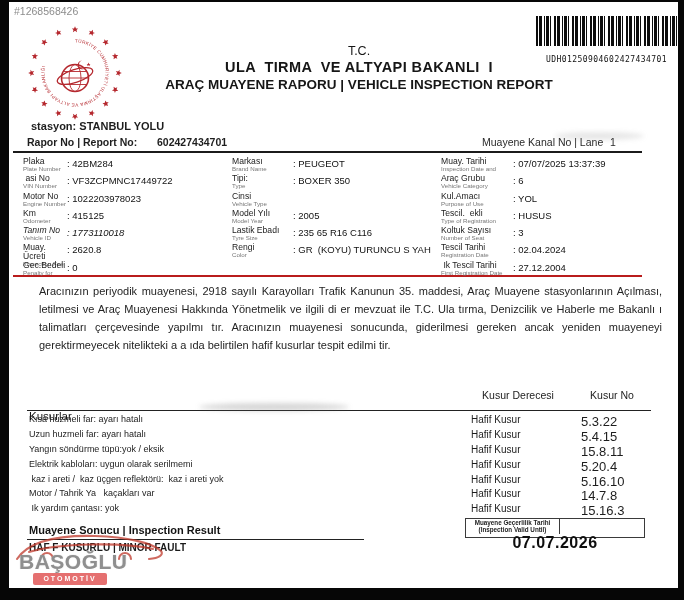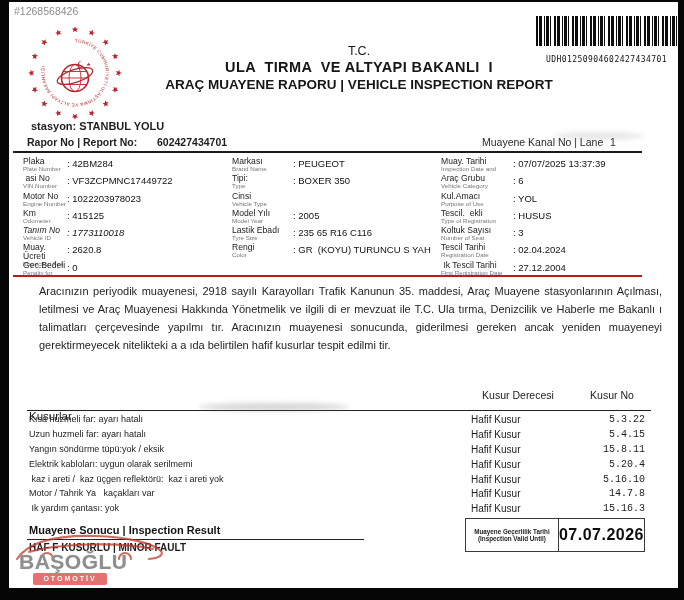--- a/index.html
+++ b/index.html
@@ -52,29 +52,29 @@
           text-align:justify;color:#242424;}
 
   .kusur-title{left:20px;top:384px;font-size:11.5px;color:#161616;margin-top:24px;}
   .kusur-head-deg{left:456px;top:387px;width:106px;text-align:center;font-size:10.5px;color:#222;}
   .kusur-head-no{left:571px;top:387px;width:64px;text-align:center;font-size:10.5px;color:#222;}
   .kusur-line{left:18px;top:408px;width:624px;border-top:1.5px solid #222;}
   .defects{left:18px;top:412px;width:630px;}
   .drow{position:relative;height:14.9px;}
   .dname{position:absolute;left:2px;top:0;font-size:9px;color:#1d1d1d;white-space:pre-wrap;}
   .ddeg{position:absolute;left:444px;top:0;font-size:10px;color:#1d1d1d;}
-  .dno{position:absolute;left:554px;top:0;width:64px;text-align:right;font-size:10px;color:#1d1d1d;font-family:Liberation Mono, monospace;}
+  .dno{position:absolute;left:554px;top:0;width:64px;text-align:left;font-size:13px;color:#1d1d1d;}
 
   .result-head{left:20px;top:522px;font-size:11px;font-weight:bold;color:#141414;}
   .result-line{left:18px;top:537px;width:337px;border-top:1.4px solid #222;}
   .result-l1{left:20px;top:540px;font-size:10px;font-weight:bold;color:#1a1a1a;}
   .result-l2{left:20px;top:550px;font-size:10px;font-weight:bold;color:#1a1a1a;}
 
-  .validity{left:456px;top:516px;width:180px;height:34px;border:1px solid #3a3a3a;
-            display:flex;box-sizing:border-box;background:#fff;}
+  .validity{left:456px;top:516px;width:180px;height:20px;border:1px solid #3a3a3a;
+            display:flex;box-sizing:border-box;background:#fff;flex-direction:column;}
   .vlabel{width:93px;border-right:1px solid #3a3a3a;display:flex;flex-direction:column;
           justify-content:center;text-align:center;font-size:6.3px;font-weight:bold;
           line-height:7.4px;color:#222;}
   .vdate{flex:1;display:flex;align-items:center;justify-content:center;
          font-size:16px;font-weight:bold;letter-spacing:.5px;color:#0e0e0e;}
 
   .car-sketch{left:2px;top:527px;width:158px;height:40px;}
   .basoglu{left:10px;top:548px;font-size:21px;font-weight:bold;color:#8f8f8f;
            letter-spacing:.5px;text-shadow:0 1px 0 #fff,0 0 1px #aaa;}
   .otomotiv{left:24px;top:571px;width:74px;height:12px;background:#e57070;border-radius:2px;

